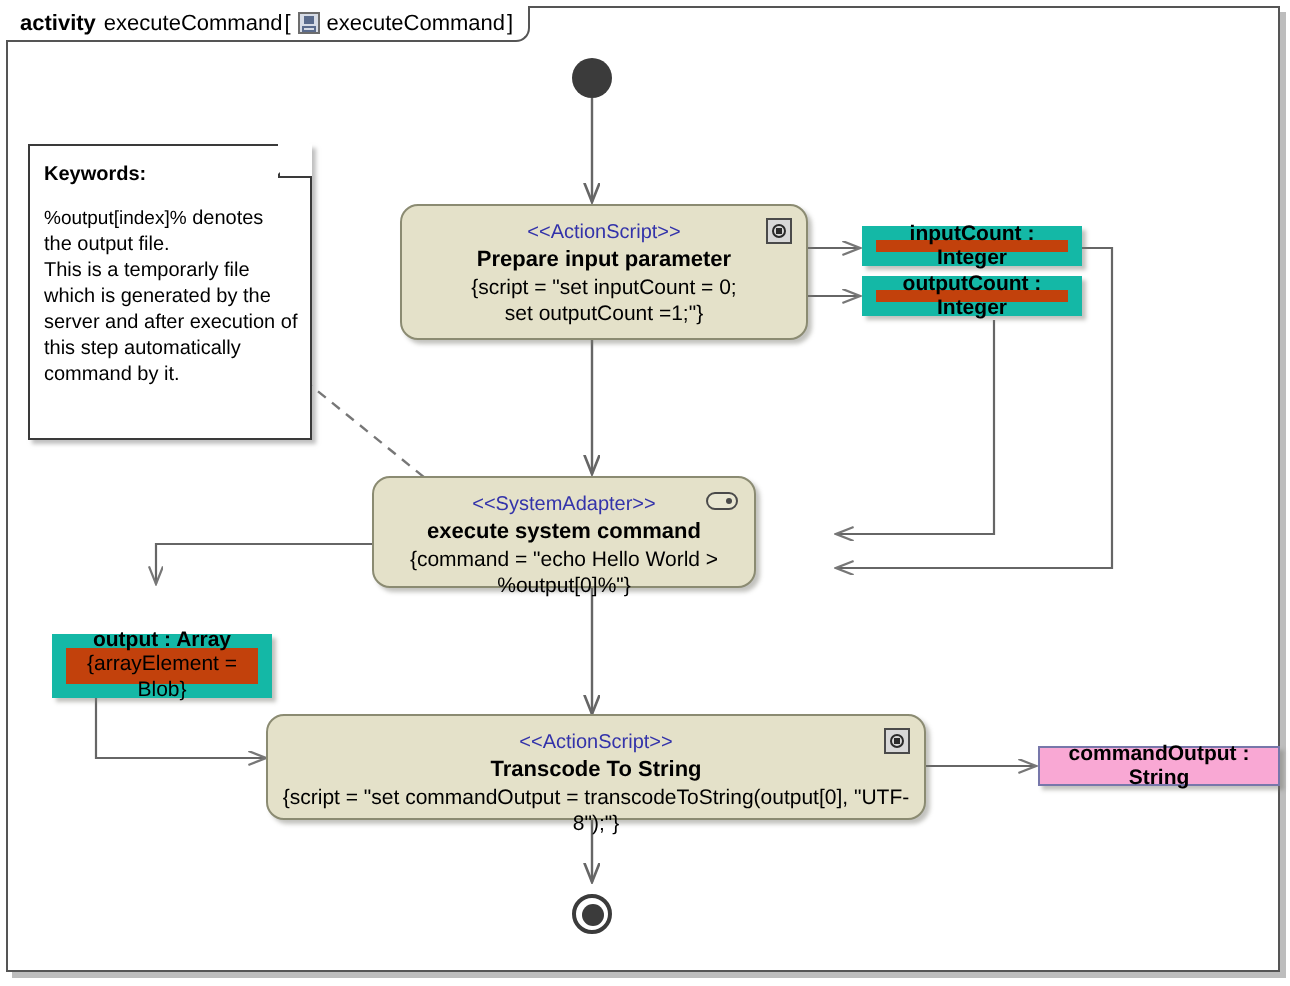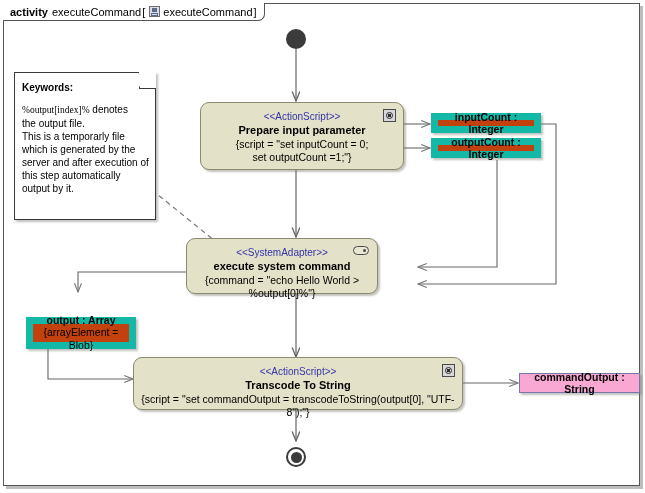--- a/index.html
+++ b/index.html
@@ -214,21 +214,21 @@
   .note-fold::before {
     content: "";
     position: absolute;
     left: -1px;
     top: -1px;
     width: 0; height: 0;
     border-left: 16px solid #ffffff;
     border-bottom: 16px solid transparent;
   }
   .note-title { font-weight: bold; }
-  .note-mono { font-family: Liberation Serif, serif; font-size: 9.5px; margin-top: 35px; }
+  .note-mono { font-family: Liberation Sans, sans-serif; font-size: 9.5px; margin-top: 35px; }
   .note-line { white-space: nowrap; }
   .note-gap { height: 9px; }
 
   
   #wires {
     position: absolute;
     left: 0; top: 0;
     width: 645px;
     height: 493px;
     pointer-events: none;
@@ -312,21 +312,21 @@
   <div class="note" style="left:14px; top:72px; width:142px; height:148px;">
     <div class="note-fold"></div>
     <div class="note-title">Keywords:</div>
     <div class="note-gap"></div>
     <div class="note-line"><span class="note-mono">%output[index]%</span><span> denotes</span></div>
     <div class="note-line">the output file.</div>
     <div class="note-line">This is a temporarly file</div>
     <div class="note-line">which is generated by the</div>
     <div class="note-line">server and after execution of</div>
     <div class="note-line">this step automatically</div>
-    <div class="note-line">output by it.</div>
+    <div class="note-line">command by it.</div>
   </div>
 
   <div class="action-node" style="left:200px; top:102px; width:204px; height:68px;">
     <div class="icon-script"></div>
     <div class="stereotype">&lt;&lt;ActionScript&gt;&gt;</div>
     <div class="node-title">Prepare input parameter</div>
     <div class="node-body">{script = "set inputCount = 0;</div>
     <div class="node-body">set outputCount =1;"}</div>
   </div>
 

